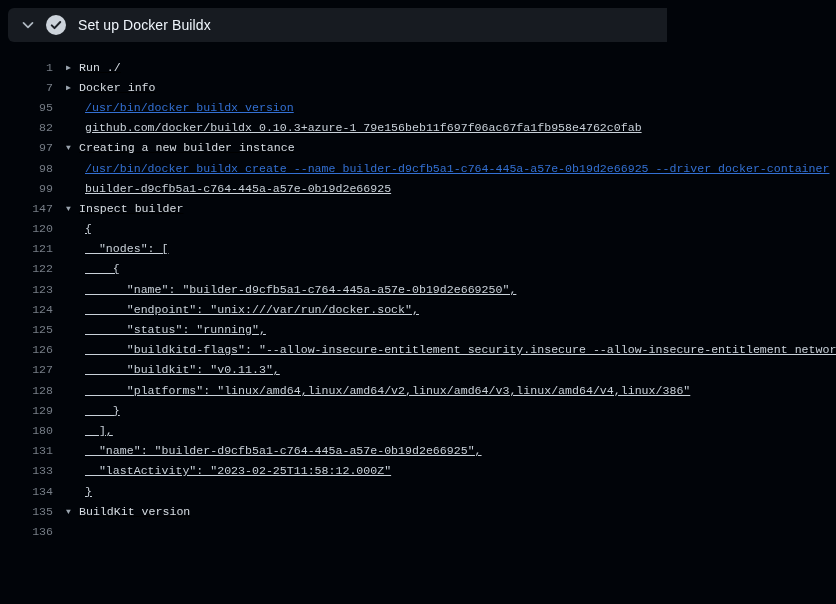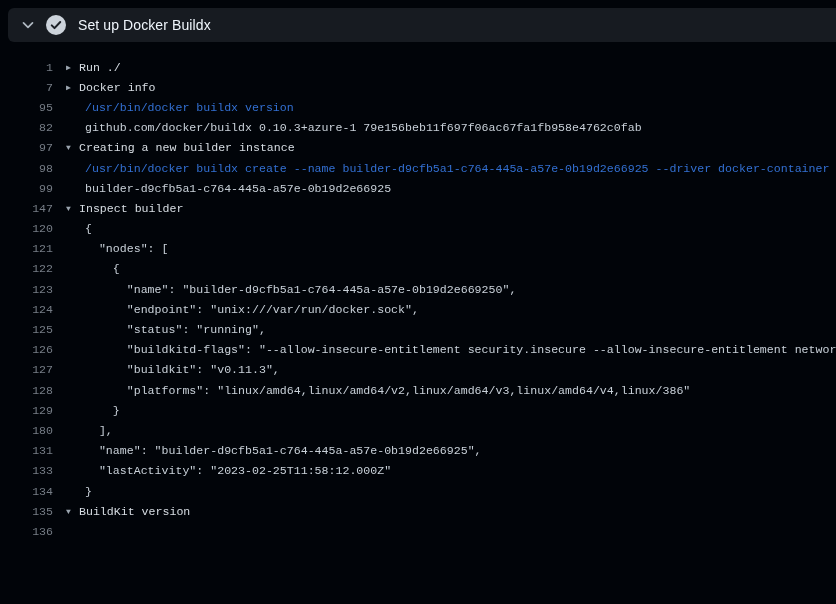--- a/index.html
+++ b/index.html
@@ -22,21 +22,21 @@
     height: 604px;
     overflow: hidden;
     background: var(--page-bg);
     position: relative;
     font-family: "Liberation Sans", sans-serif;
   }
   .step-header {
     position: absolute;
     left: 8px;
     top: 8px;
-    width: 828px;
+    width: 659px;
     height: 34px;
     background: var(--header-bg);
     border-radius: 6px 0 0 6px;
     display: flex;
     align-items: center;
     padding-left: 10px;
     cursor: pointer;
   }
   .step-header .chev {
     width: 20px;
@@ -80,20 +80,21 @@
   .num {
     width: 53px;
     flex: none;
     text-align: right;
     color: var(--line-number);
     cursor: pointer;
   }
   .content {
     margin-left: 13px;
     white-space: pre;
+    text-decoration: underline;
   }
   .content.output { padding-left: 19px; color: var(--output-text); }
   .content.command { padding-left: 19px; color: var(--command-blue); }
   .row.group { cursor: pointer; }
   .arrow {
     display: inline-block;
     width: 13px;
     font-size: 8px;
     color: var(--arrow);
     transform: translateY(-1px);

